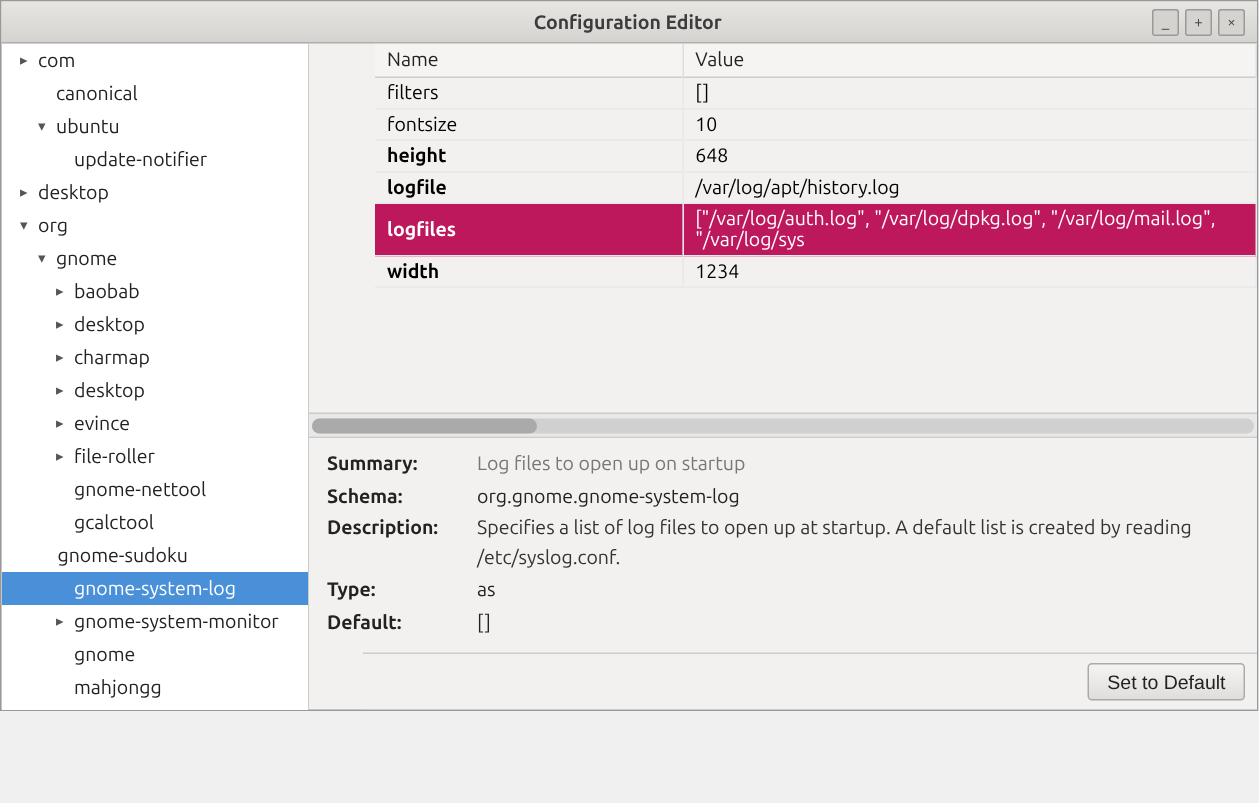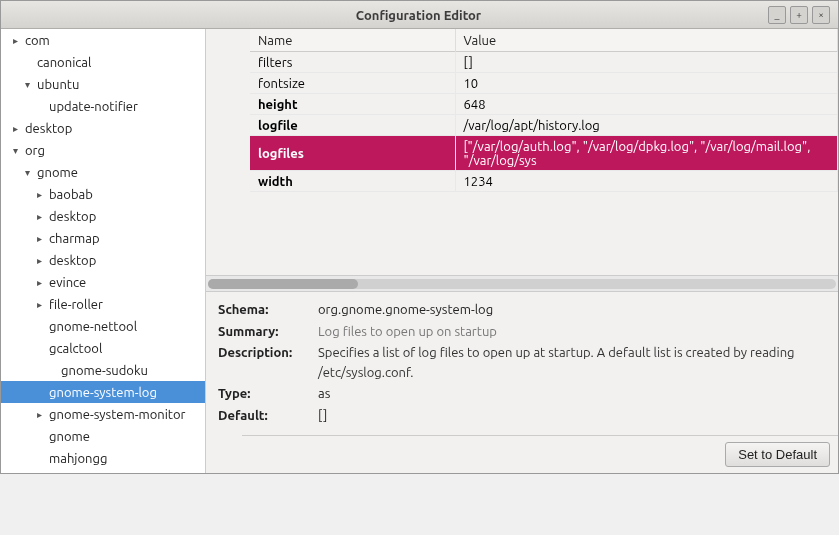--- a/index.html
+++ b/index.html
@@ -319,21 +319,21 @@
             <span>file-roller</span>
           </div>
           <div class="tree-item" style="padding-left: 36px;">
             <span class="tree-arrow"></span>
             <span>gnome-nettool</span>
           </div>
           <div class="tree-item" style="padding-left: 36px;">
             <span class="tree-arrow"></span>
             <span>gcalctool</span>
           </div>
-          <div class="tree-item" style="padding-left: 48px;">
+          <div class="tree-item" style="padding-left: 25px;">
             <span class="tree-arrow"></span>
             <span>gnome-sudoku</span>
           </div>
           <div class="tree-item selected" style="padding-left: 36px;">
             <span class="tree-arrow"></span>
             <span>gnome-system-log</span>
           </div>
           <div class="tree-item" style="padding-left: 36px;">
             <span class="tree-arrow">▸</span>
             <span>gnome-system-monitor</span>
@@ -398,26 +398,26 @@
         </div>
         <div class="scrollbar-h">
           <div class="scrollbar-track">
             <div class="scrollbar-thumb"></div>
           </div>
         </div>
       </div>
 
       <div class="info-panel">
         <div class="info-row">
+          <span class="info-label">Summary:</span>
+          <span class="info-value muted">Log files to open up on startup</span>
+        </div>
+        <div class="info-row">
           <span class="info-label">Schema:</span>
           <span class="info-value">org.gnome.gnome-system-log</span>
-        </div>
-        <div class="info-row">
-          <span class="info-label">Summary:</span>
-          <span class="info-value muted">Log files to open up on startup</span>
         </div>
         <div class="info-row">
           <span class="info-label">Description:</span>
           <span class="info-value description">Specifies a list of log files to open up at startup. A default list is created by reading /etc/syslog.conf.</span>
         </div>
         <div class="info-row">
           <span class="info-label">Type:</span>
           <span class="info-value">as</span>
         </div>
         <div class="info-row">

